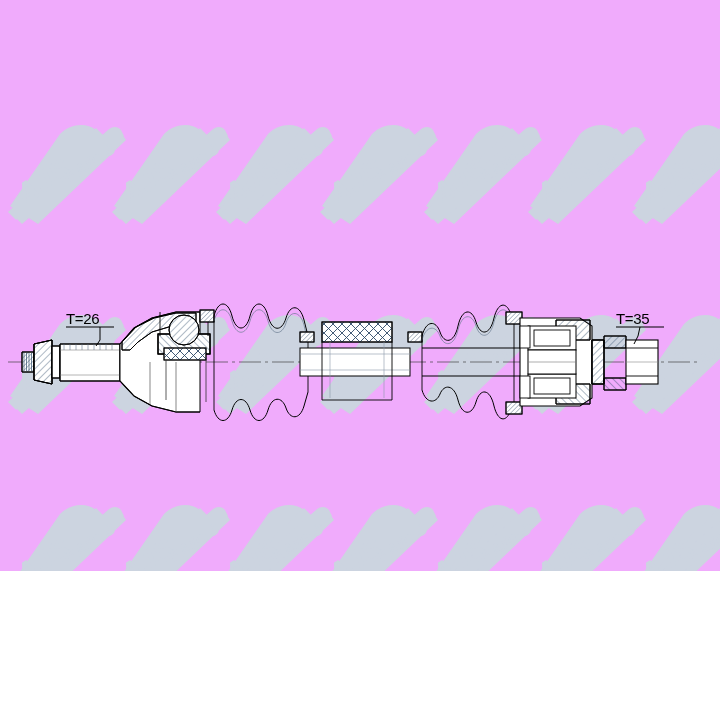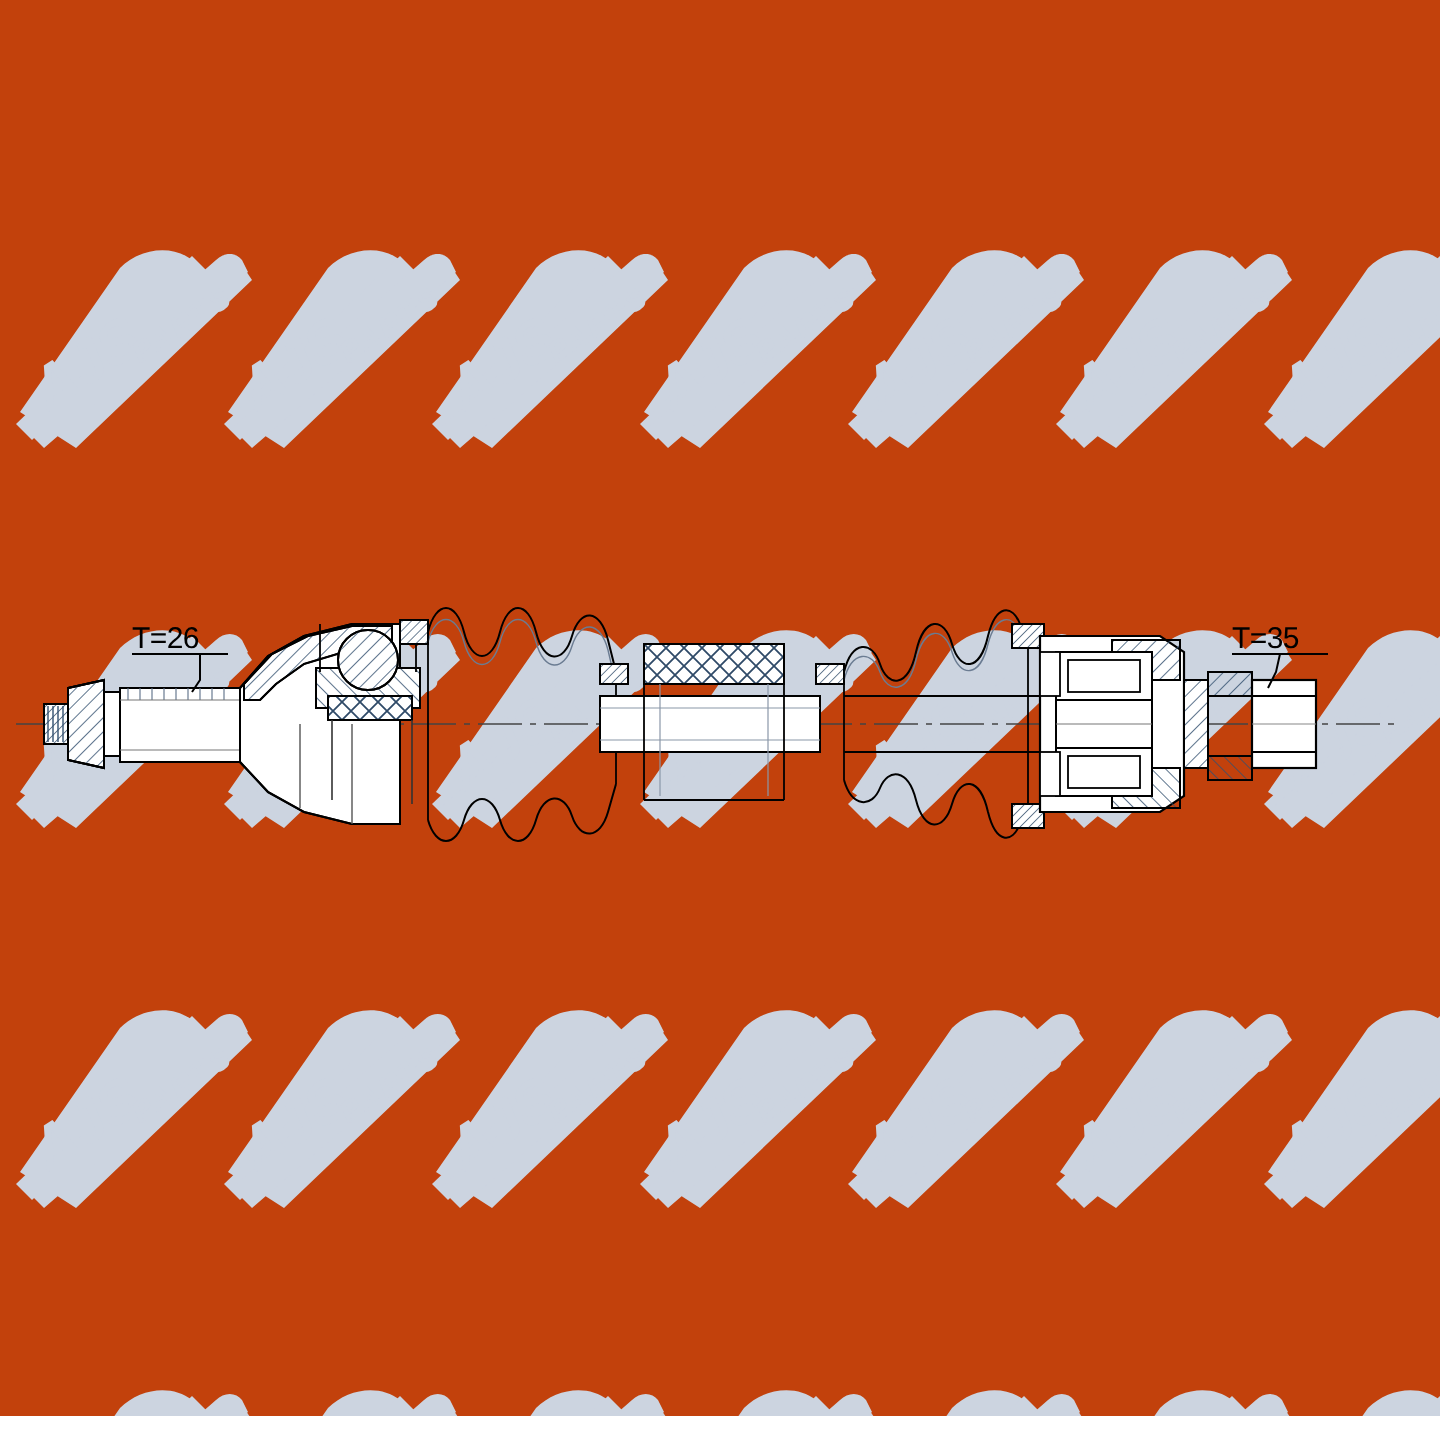--- a/index.html
+++ b/index.html
@@ -3,22 +3,22 @@
 <meta charset="utf-8">
 <style>
   html, body {
     margin: 0;
     padding: 0;
     background: #ffffff;
   }
   #page {
     position: relative;
     width: 720px;
-    height: 708px;
-    background: #c2410c;
+    height: 571px;
+    background: #f0abfc;
     overflow: hidden;
     font-family: "Liberation Sans", sans-serif;
   }
   #watermark-layer {
     position: absolute;
     left: 0; top: 0;
     width: 720px;
     height: 720px;
     z-index: 1;
     pointer-events: none;

